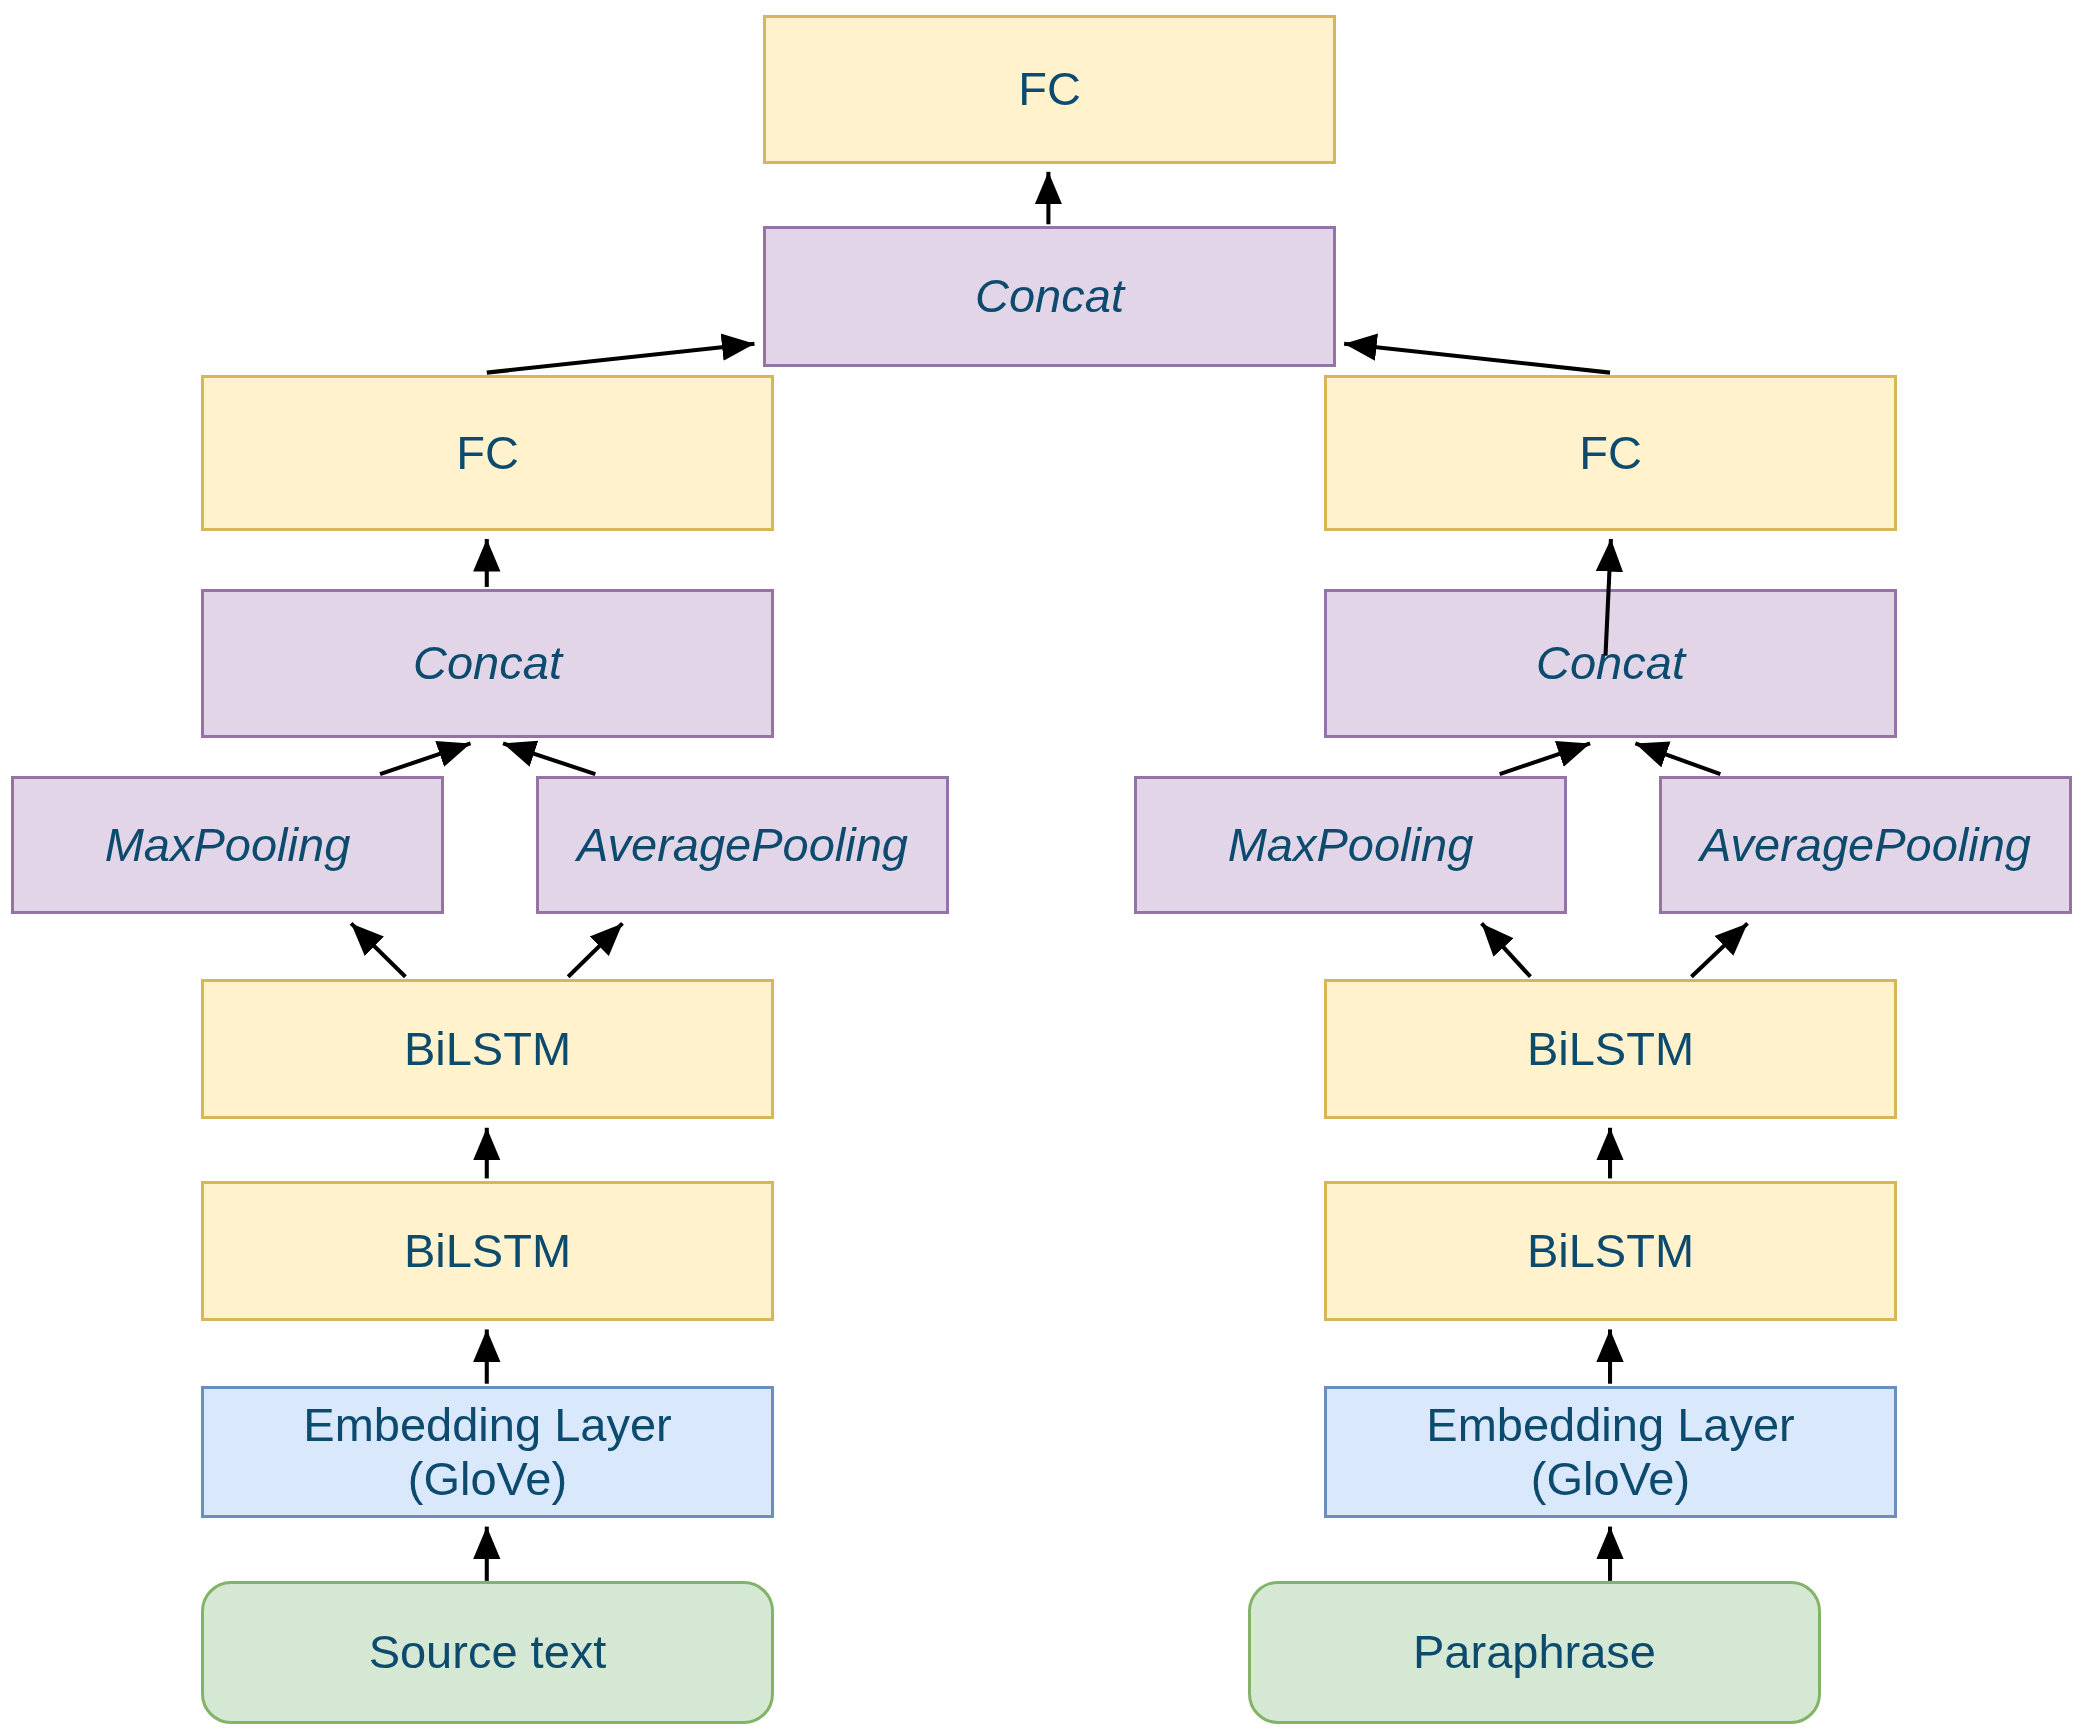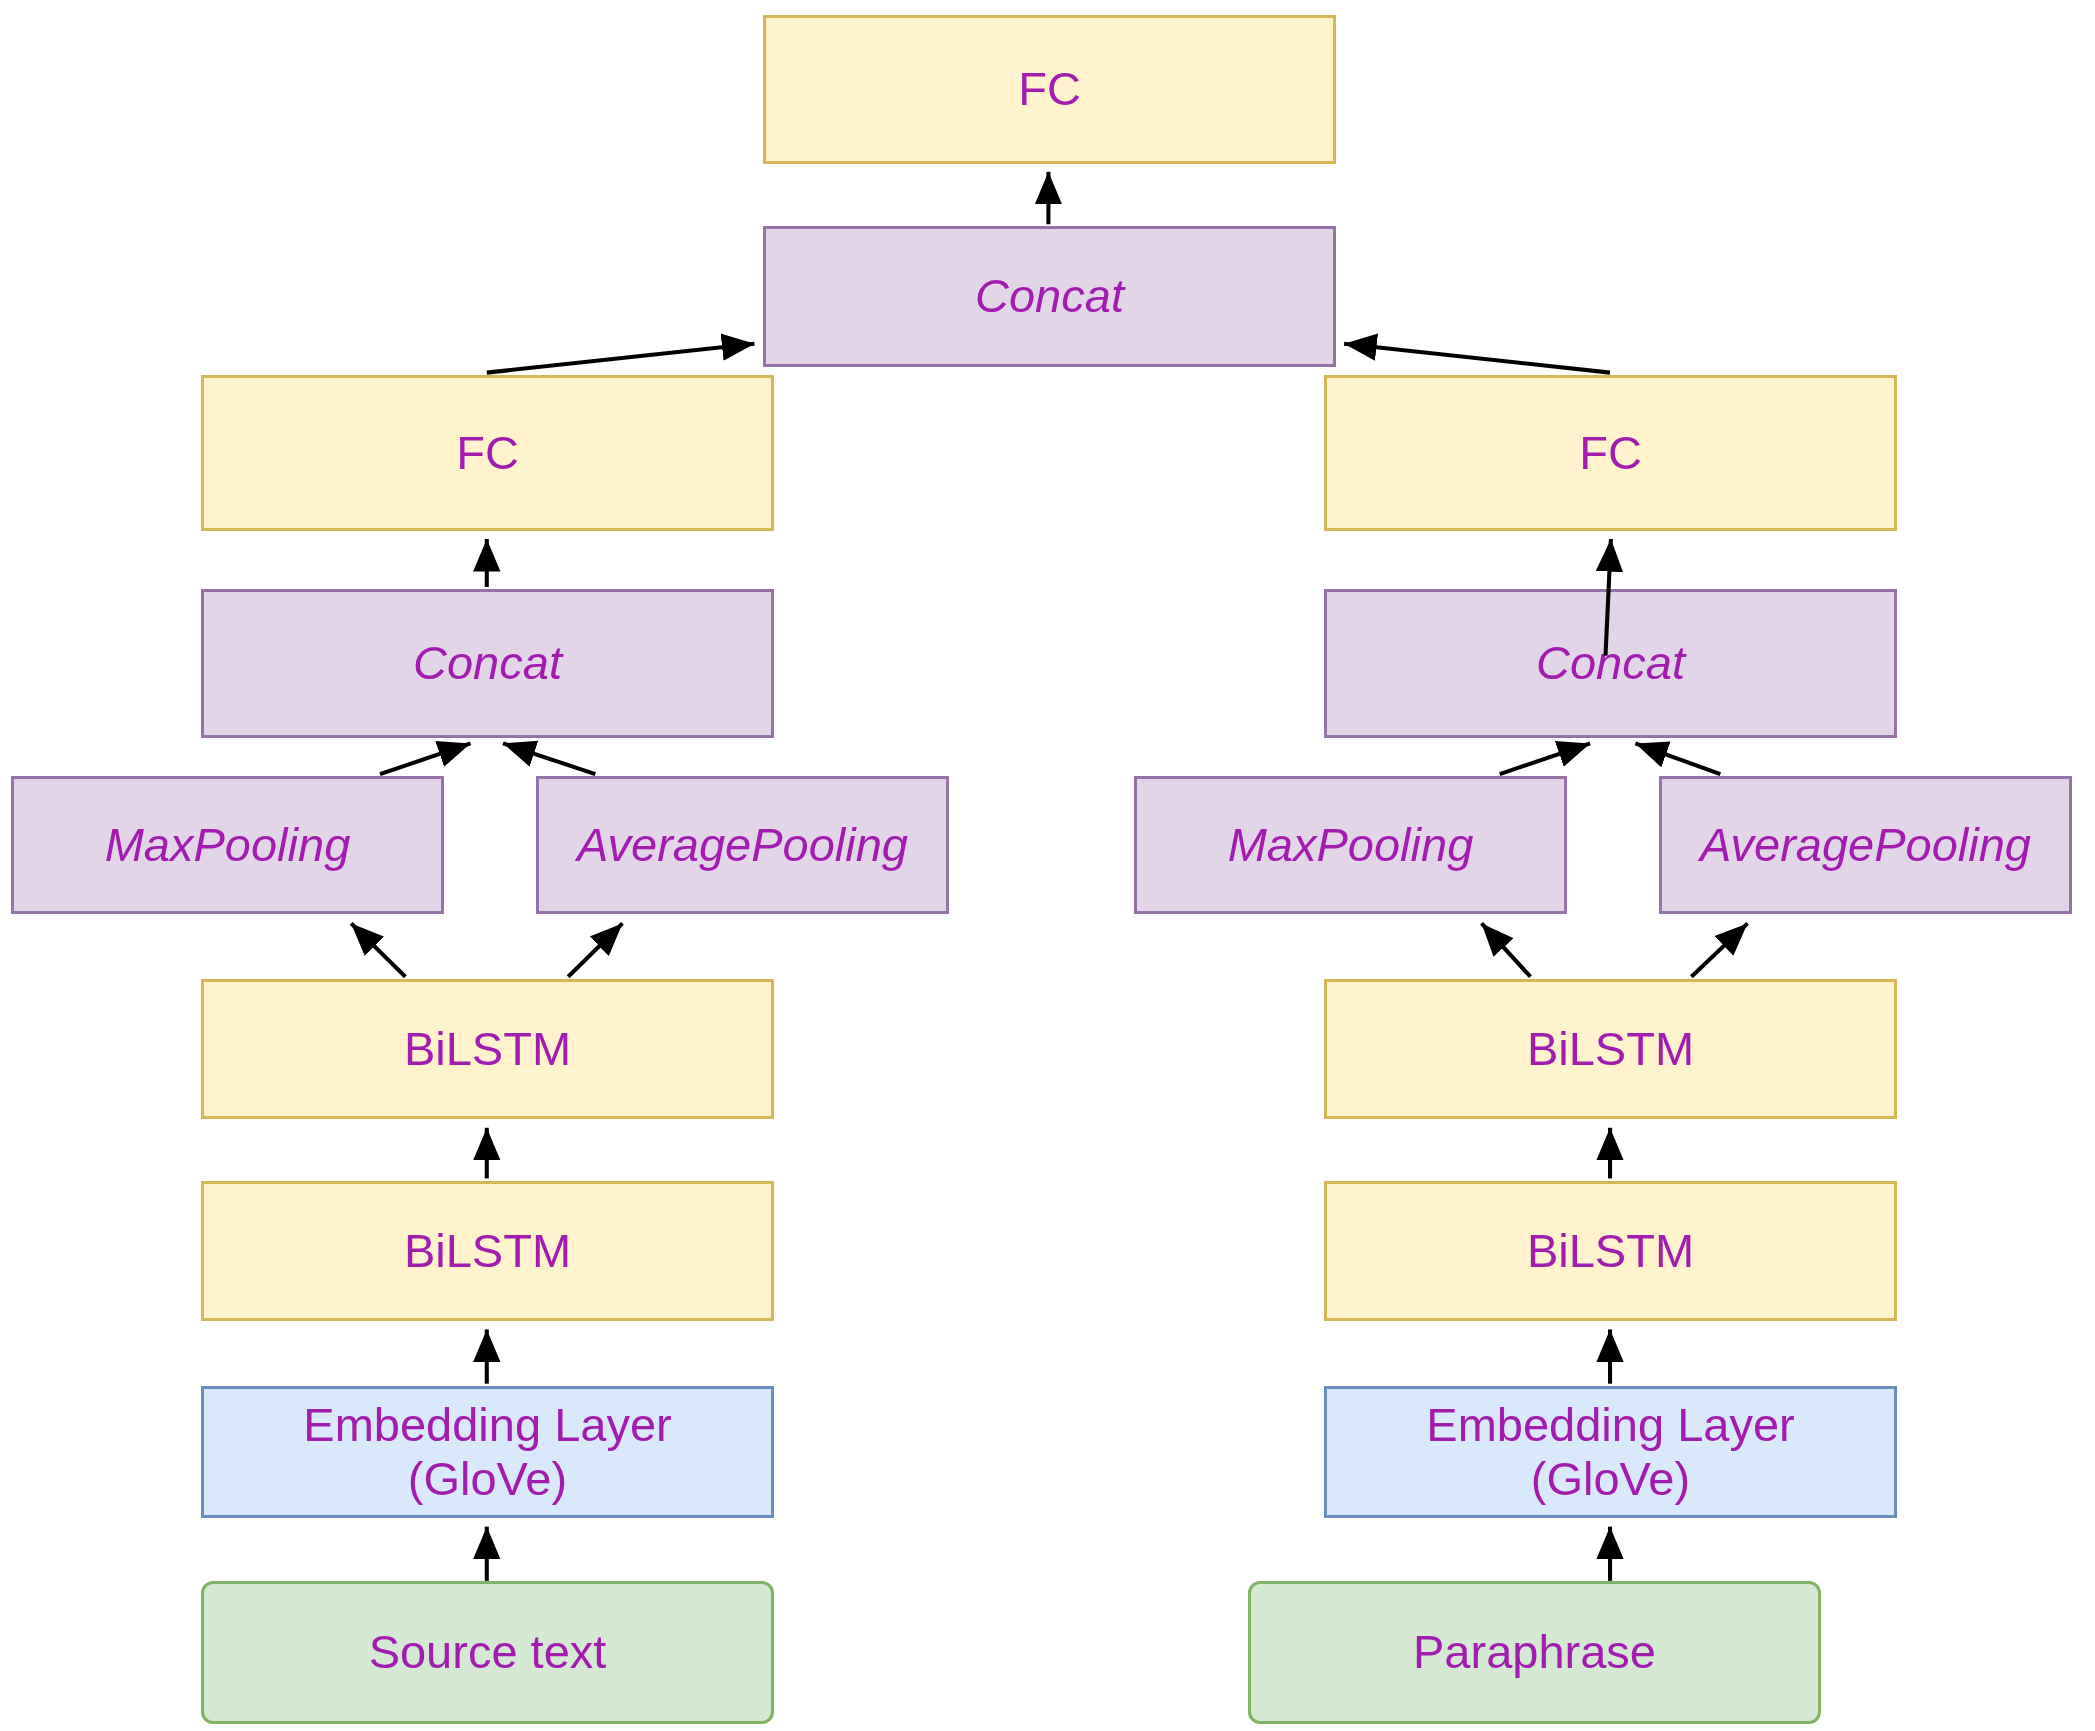--- a/index.html
+++ b/index.html
@@ -16,28 +16,28 @@
     overflow: hidden;
   }
   .node {
     position: absolute;
     box-sizing: border-box;
     display: flex;
     flex-direction: column;
     justify-content: center;
     font-size: 47px;
     line-height: 1.15;
-    color: #a21caf;
+    color: #0c4a6e;
     text-align: center;
     z-index: 1;
   }
   .node.yellow { background: var(--yellow_fill, #FFF2CC); border: 3.6px solid var(--yellow_border, #D6B656); }
   .node.purple { background: var(--purple_fill, #E1D5E7); border: 3.6px solid var(--purple_border, #9673A6); font-style: italic; }
   .node.blue   { background: var(--blue_fill,   #DAE8FC); border: 3.6px solid var(--blue_border,   #6C8EBF); }
-  .node.green  { background: var(--green_fill,  #D5E8D4); border: 3.6px solid var(--green_border,  #82B366); border-radius: 12px; }
+  .node.green  { background: var(--green_fill,  #D5E8D4); border: 3.6px solid var(--green_border,  #82B366); border-radius: 30px; }
 
   
   #n-fc-top      { left: 763px;  top: 14.5px;   width: 573px; height: 149px; }
   #n-concat-top  { left: 763px;  top: 226px;  width: 573px; height: 141px; }
 
   
   #n-fc-l        { left: 201px;  top: 375px;  width: 573px; height: 156px; }
   #n-concat-l    { left: 201px;  top: 589px;  width: 573px; height: 149px; }
   #n-maxpool-l   { left: 11px;   top: 776px;  width: 433px; height: 138px; }
   #n-avgpool-l   { left: 536px;  top: 776px;  width: 413px; height: 138px; }

